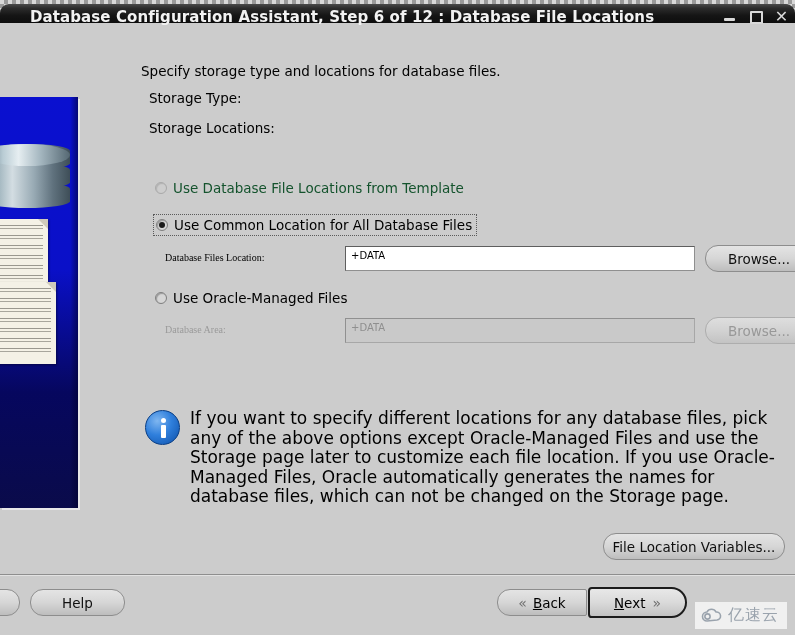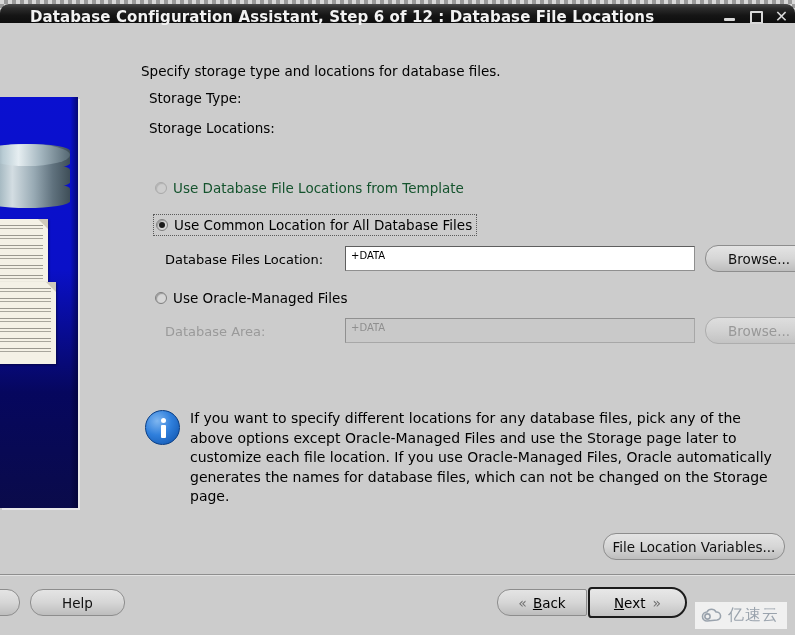--- a/index.html
+++ b/index.html
@@ -284,23 +284,24 @@
   .row-common {
     left: 13px; top: 182px;
     padding: 2px 4px 2px 2px;
     border: 1px dotted #5a5a5a;
   }
   .row-omf { left: 15px; top: 258px; }
 
   
   .field-label {
     position: absolute;
-    font-size: 13px;
-    color: #000;
-    white-space: nowrap;
+    font-size: 10px;
+    color: #000;
+    white-space: nowrap;
+    font-family: Liberation Serif, serif;
   }
   .field-label.disabled { color: #9a9a9a; }
   .lbl-dbfiles { left: 25px; top: 220px; }
   .lbl-dbarea  { left: 25px; top: 292px; }
 
   .textfield {
     position: absolute;
     height: 25px;
     background: #ffffff;
     border: 1px solid #8f8f8f;
@@ -376,21 +377,21 @@
     position: absolute;
     left: 15px; top: 14px;
     width: 5px; height: 13px;
     background: #ffffff;
     border-radius: 1px;
   }
   .info-text {
     position: absolute;
     left: 50px; top: 377px;
     width: 590px;
-    font-size: 14px;
+    font-size: 17px;
     color: #000;
     line-height: 19.5px;
   }
 
   
   .btn-flv {
     position: absolute;
     left: 463px; top: 501px;
     width: 182px;
   }

